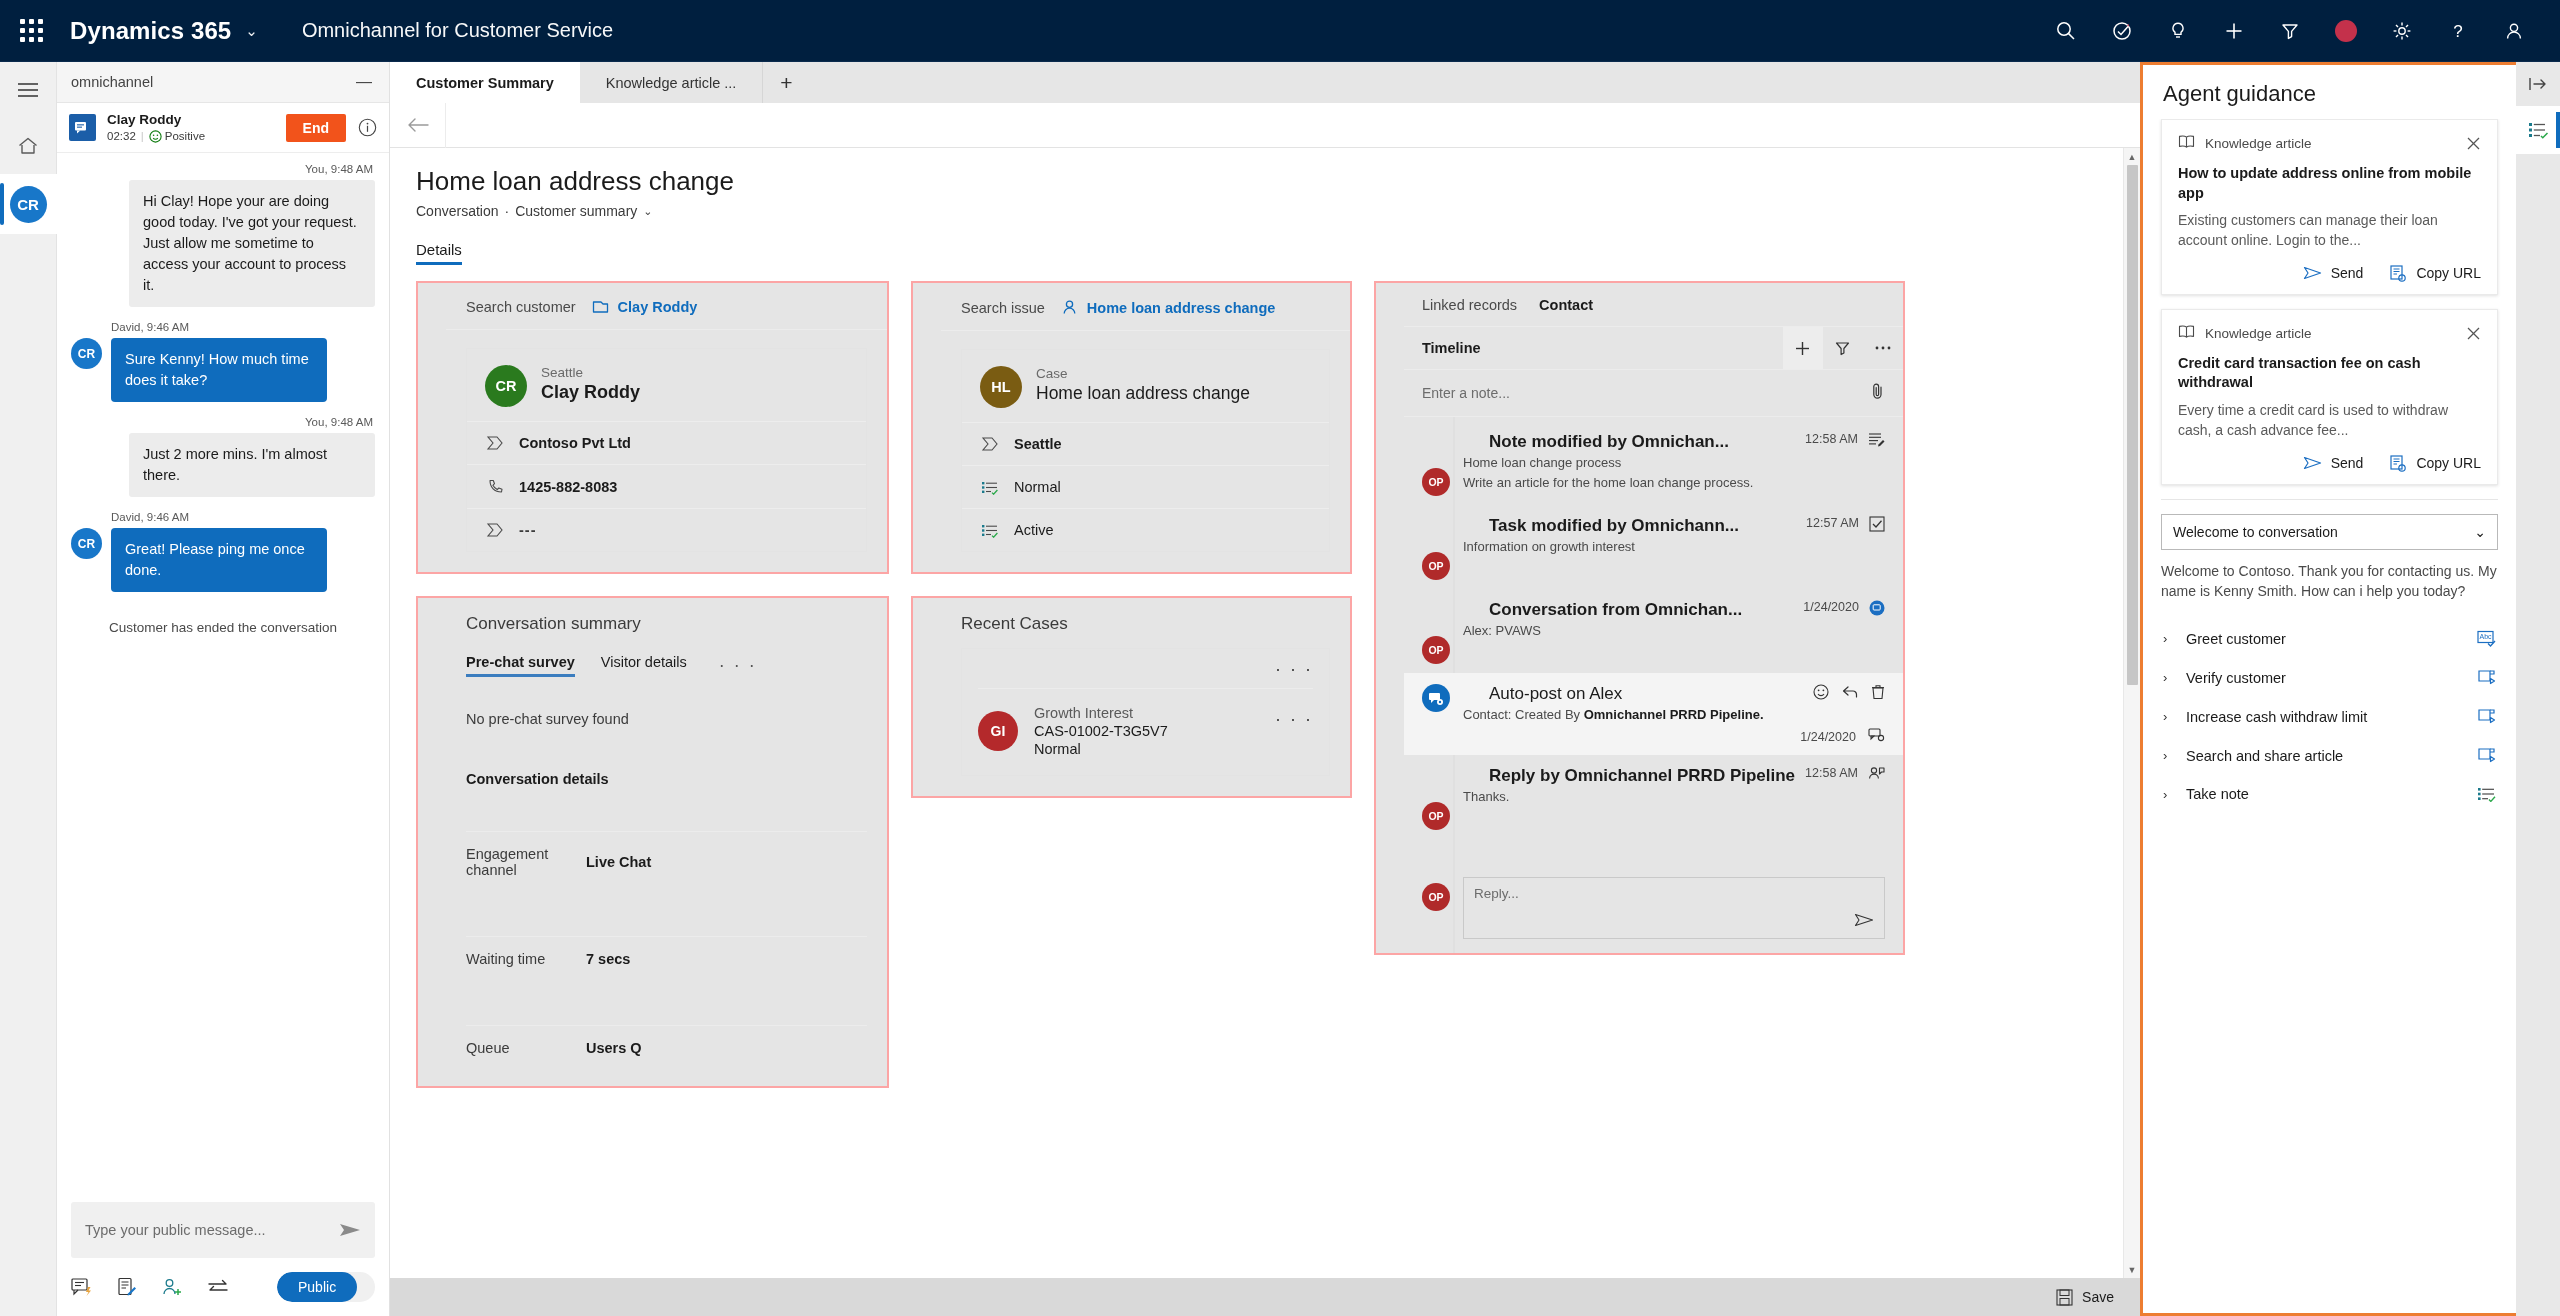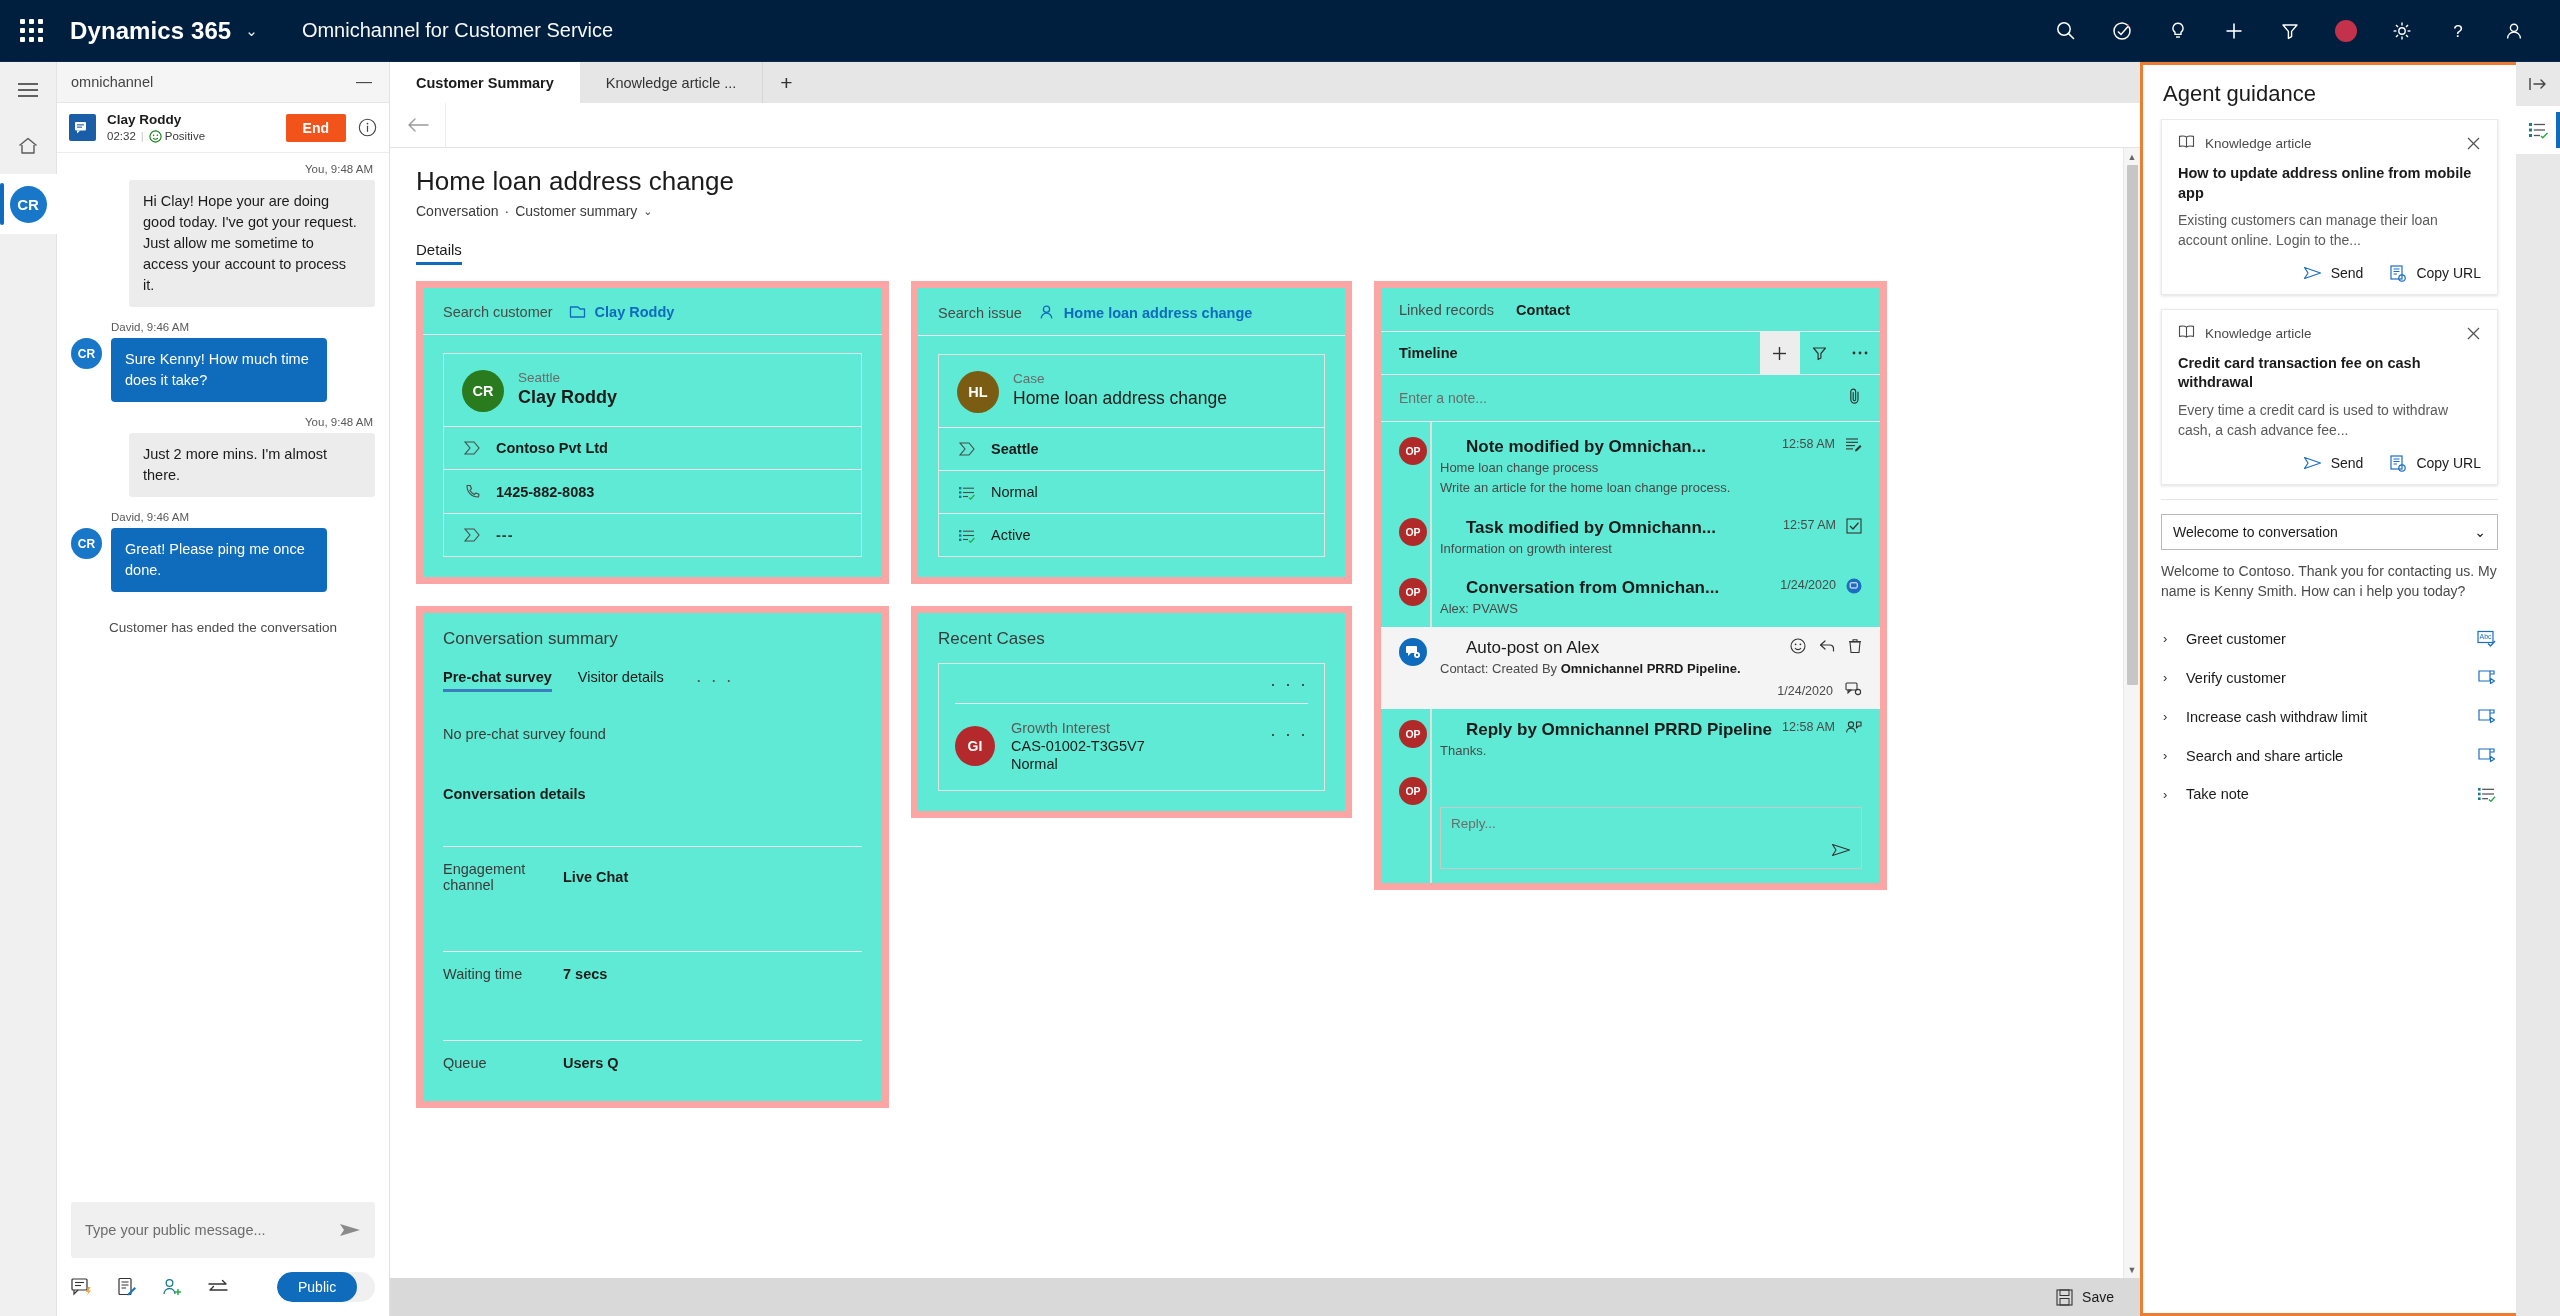--- a/index.html
+++ b/index.html
@@ -145,21 +145,21 @@
   .section-tabs { margin-top: 22px; display:flex; }
   .sec-tab { font-size:15px; color:#1b1b1b; padding-bottom:7px; position:relative; cursor:pointer; }
   .sec-tab.active::after { content:''; position:absolute; left:0; right:0; bottom:0; height:3px; background:#0F6CBD; }
 
   .grid { display:flex; gap:22px; margin-top: 16px; align-items:flex-start; }
   .col { display:flex; flex-direction:column; gap:22px; }
   .col-a { flex: 0 0 473px; }
   .col-b { flex: 0 0 441px; }
   .col-c { flex: 0 0 455px; }
 
-  .card { border:7px solid #fca5a5; background:#5eead4; }
+  .card { border:2px solid #fca5a5; background:#e5e5e5;padding-left:28px; }
   .card-pad { padding: 16px 20px; }
 
   .srch-row { display:flex; align-items:center; gap:16px; padding: 16px 20px 14px 20px; border-bottom:1px solid #ececec;}
   .srch-lbl { font-size:14.5px; color:#4a4a4a; }
   .srch-link { font-size:14.5px; color:#0F6CBD; font-weight:600; display:flex; align-items:center; gap:9px; cursor:pointer; }
 
   .entity-box { margin: 18px 20px 20px 20px; border:1px solid #e3e3e3; }
   .entity-head { display:flex; align-items:flex-start; gap:14px; padding: 16px 18px 14px 18px; }
   .ent-av { width:42px; height:42px; border-radius:50%; color:#fff; display:flex; align-items:center; justify-content:center; font-size:14.5px; font-weight:600; flex:0 0 42px;}
   .ent-type { font-size:13.5px; color:#6a6a6a; }
@@ -202,21 +202,21 @@
   .tl-head { display:flex; align-items:stretch; border-bottom:1px solid #ececec; }
   .tl-head .ttl { flex:1 1 auto; font-size:14.5px; font-weight:700; color:#1b1b1b; padding: 13px 18px; }
   .tl-act { width:40px; display:flex; align-items:center; justify-content:center; cursor:pointer; }
   .tl-act.hl { background:#EDEDED; }
   .tl-note { display:flex; align-items:center; padding: 12px 18px; border-bottom:1px solid #ececec; }
   .tl-note .ph { flex:1 1 auto; font-size:14px; color:#6c6c6c; }
   .tl-list { padding: 4px 0 0 0; position:relative; }
   .tl-item { display:flex; gap:13px; padding: 11px 18px 9px 18px; position:relative; }
   .tl-item.hl { background:#F4F4F4; }
   .tl-av { width:28px; height:28px; border-radius:50%; color:#fff; display:flex; align-items:center; justify-content:center; font-size:10.5px; font-weight:600; flex:0 0 28px; z-index:1; }
-  .tl-av.op { background:#B02A2A; }
+  .tl-av.op { background:#B02A2A;margin-top:36px; }
   .tl-av.ap { background:#0F6CBD; }
   .tl-body { flex:1 1 auto; min-width:0; }
   .tl-r1 { display:flex; align-items:flex-start; gap:10px; }
   .tl-t { flex:1 1 auto; font-size:17px; font-weight:700; color:#1b1b1b; white-space:nowrap; overflow:hidden; text-overflow:ellipsis;margin-left:26px; }
   .tl-t.norm { font-weight:400; color:#1b1b1b; }
   .tl-time { font-size:12.5px; color:#4a4a4a; white-space:nowrap; }
   .tl-ic { flex:0 0 auto; display:flex; align-items:center; }
   .tl-d { font-size:13px; color:#4a4a4a; margin-top:2px; line-height:1.4; }
   .tl-d b { color:#1b1b1b; font-weight:700; }
   .tl-actions { display:flex; gap:13px; align-items:center; }

